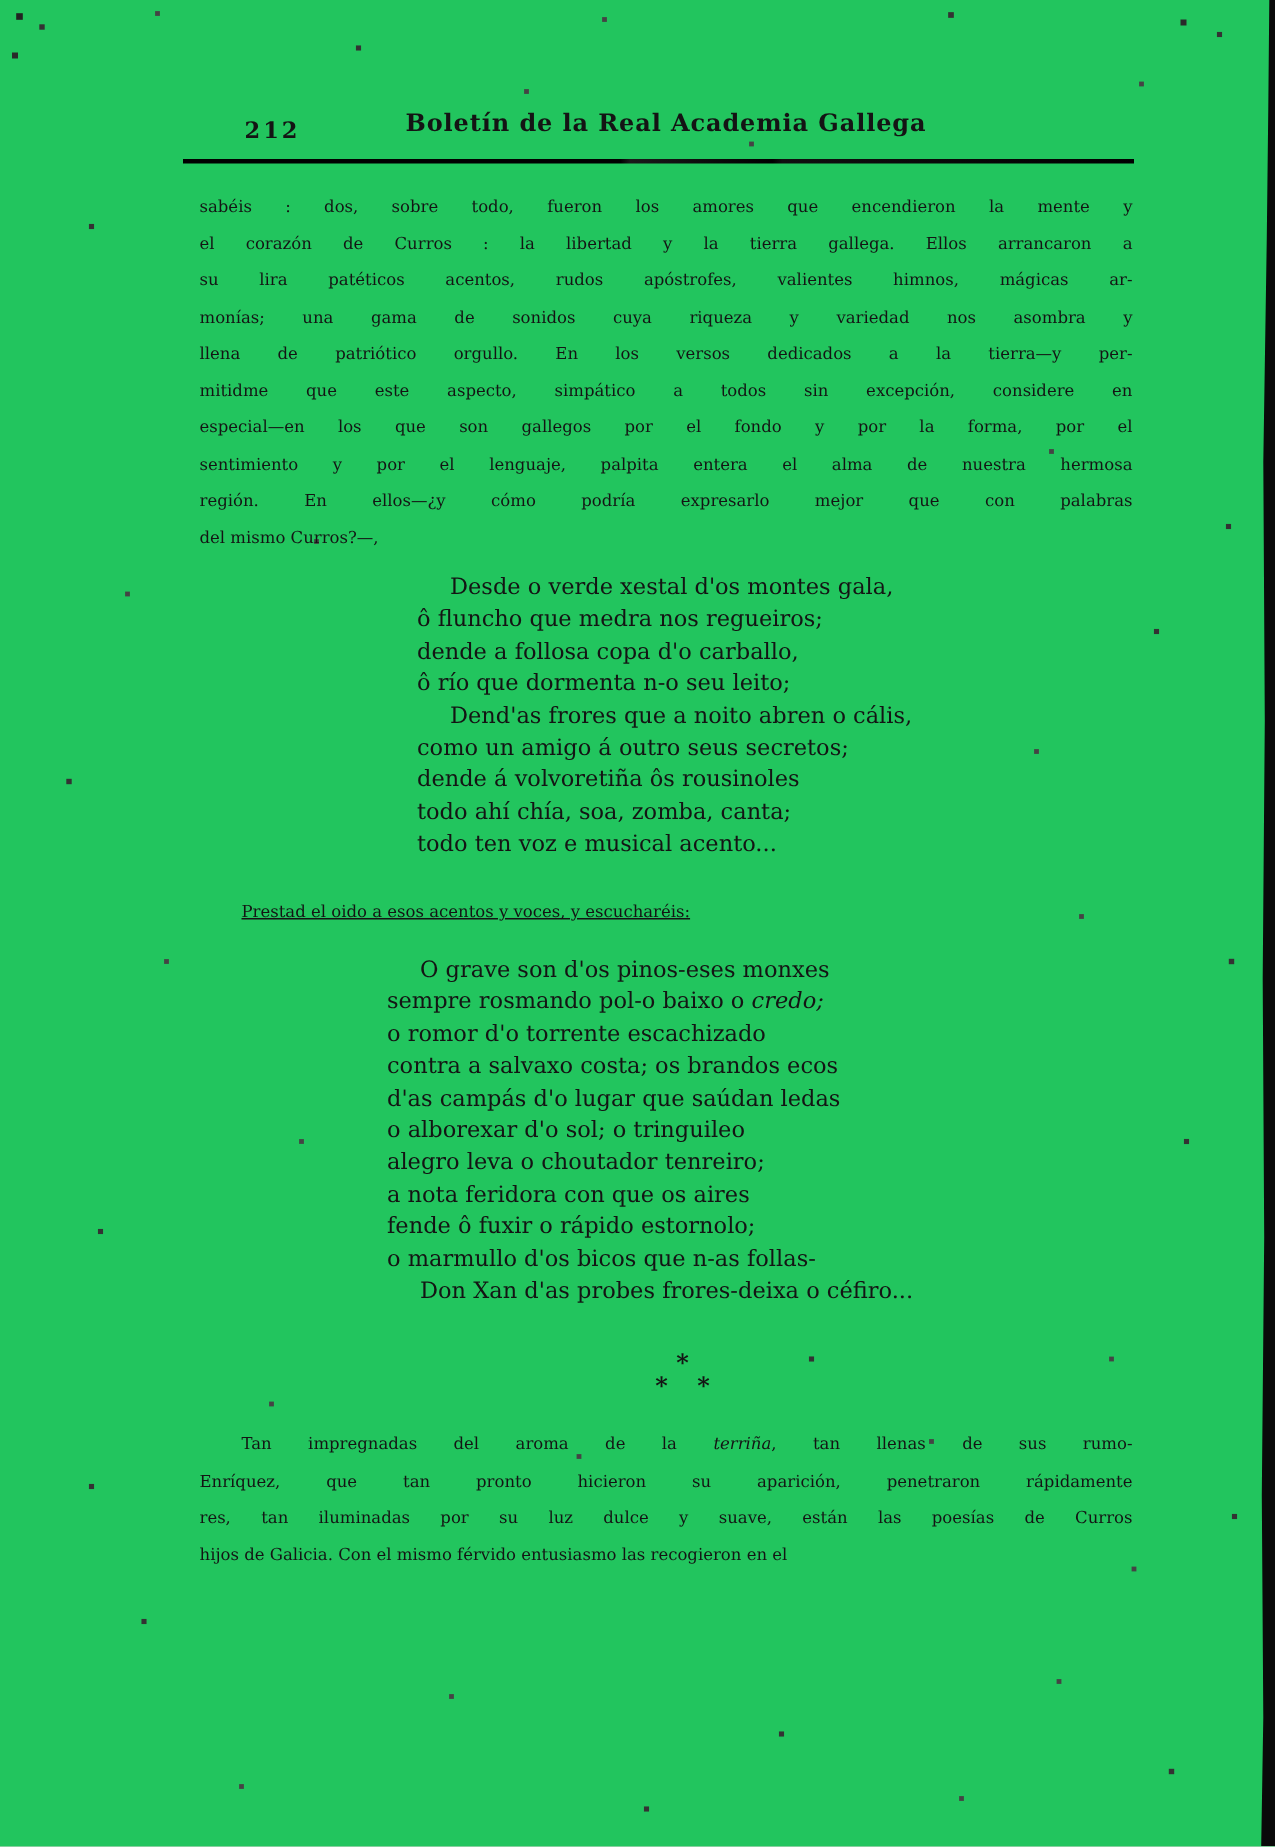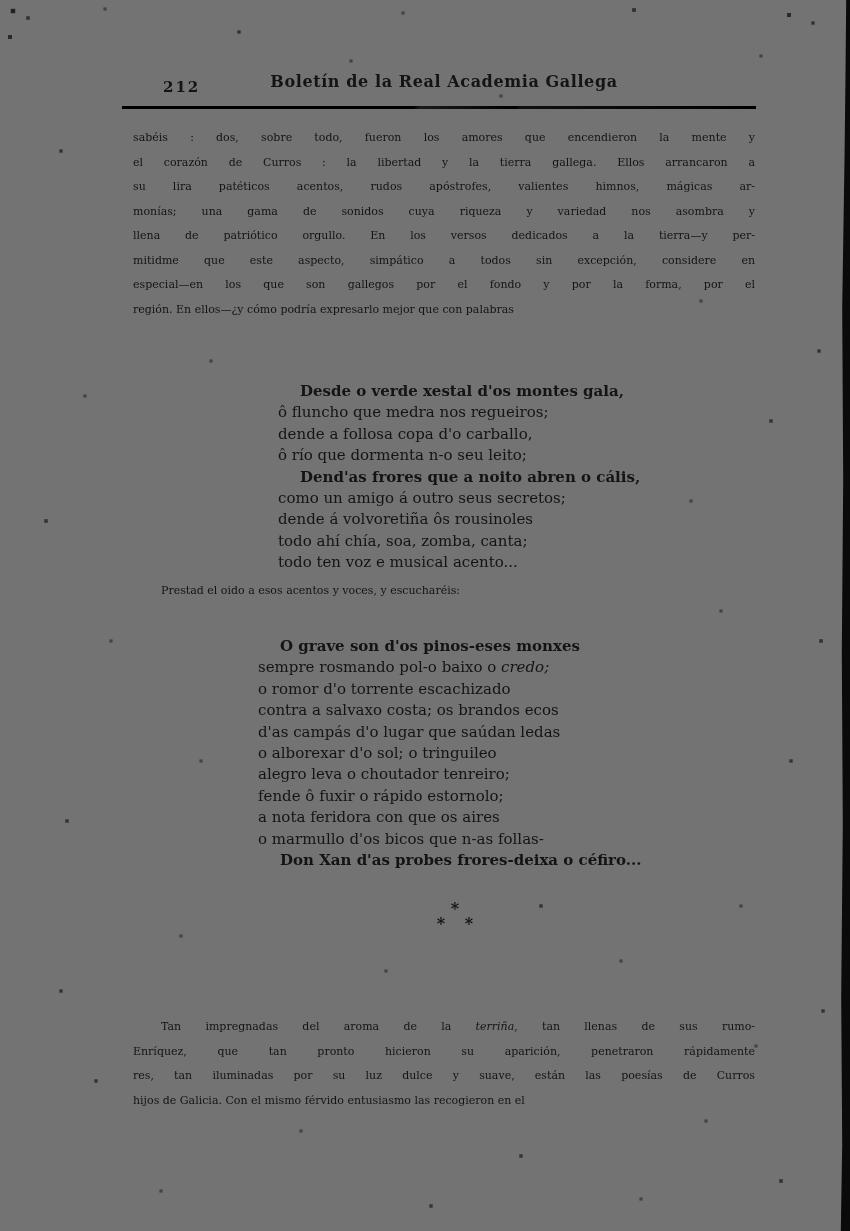--- a/index.html
+++ b/index.html
@@ -1,21 +1,21 @@
 <!DOCTYPE html>
 <html><head>
 <meta charset="utf-8">
 <style>
   html, body { margin: 0; padding: 0; background: #d8d8d4; }
   .page {
     position: relative;
     width: 850px;
     height: 1231px;
     margin: 0 auto;
-    background: #737373;
+    background: #22c55e;
     overflow: hidden;
     font-family: "DejaVu Serif", serif;
     color: #141414;
   }
 
   
   .header { position: absolute; top: 72px; left: 133px; width: 622px; height: 30px; }
   .page-number {
     position: absolute; left: 30px; top: 6px;
     font-size: 15px; font-weight: bold; letter-spacing: 2px;
@@ -30,28 +30,28 @@
 
   
   .para {
     position: absolute; left: 133px; width: 622px;
     font-size: 11px; line-height: 24.5px;
   }
   .para .line { text-align: justify; text-align-last: justify; }
   .para .line:last-child { text-align-last: left; }
   .para .line.indent { text-indent: 28px; }
   .para1 { top: 126px; }
-  .para2 { top: 579px; }
+  .para2 { top: 596px; text-decoration: underline; }
   .para2 .line { text-align-last: left; }
-  .para3 { top: 1015px; }
+  .para3 { top: 951px; }
 
   
   .poem { position: absolute; font-size: 15px; line-height: 21.4px; }
   .poem .line { white-space: nowrap; }
-  .poem .line.indent { text-indent: 22px; font-weight: bold; }
+  .poem .line.indent { text-indent: 22px; }
   .poem1 { top: 381px; left: 278px; width: 430px; }
   .poem2 { top: 636px; left: 258px; width: 450px; }
 
   .italic { font-style: italic; }
 
   
   .divider {
     position: absolute; top: 901px; left: 133px; width: 644px;
     text-align: center; font-size: 16px; font-weight: bold; line-height: 15px;
   }
@@ -97,21 +97,23 @@
   <div class="header-rule"></div>
 
   <section class="para para1">
       <div class="line"><span>sabéis : dos, sobre todo, fueron los amores que encendieron la mente y</span></div>
       <div class="line"><span>el corazón de Curros : la libertad y la tierra gallega. Ellos arrancaron a</span></div>
       <div class="line"><span>su lira patéticos acentos, rudos apóstrofes, valientes himnos, mágicas ar-</span></div>
       <div class="line"><span>monías; una gama de sonidos cuya riqueza y variedad nos asombra y</span></div>
       <div class="line"><span>llena de patriótico orgullo. En los versos dedicados a la tierra—y per-</span></div>
       <div class="line"><span>mitidme que este aspecto, simpático a todos sin excepción, considere en</span></div>
       <div class="line"><span>especial—en los que son gallegos por el fondo y por la forma, por el</span></div>
+      <div class="line"><span>sentimiento y por el lenguaje, palpita entera el alma de nuestra hermosa</span></div>
       <div class="line"><span>región. En ellos—¿y cómo podría expresarlo mejor que con palabras</span></div>
+      <div class="line"><span>del mismo Curros?—,</span></div>
     </section>
 
   <section class="poem poem1">
       <div class="line indent"><span>Desde o verde xestal d'os montes gala,</span></div>
       <div class="line"><span>ô fluncho que medra nos regueiros;</span></div>
       <div class="line"><span>dende a follosa copa d'o carballo,</span></div>
       <div class="line"><span>ô río que dormenta n-o seu leito;</span></div>
       <div class="line indent"><span>Dend'as frores que a noito abren o cális,</span></div>
       <div class="line"><span>como un amigo á outro seus secretos;</span></div>
       <div class="line"><span>dende á volvoretiña ôs rousinoles</span></div>
@@ -124,22 +126,22 @@
     </section>
 
   <section class="poem poem2">
       <div class="line indent"><span>O grave son d'os pinos-eses monxes</span></div>
       <div class="line"><span>sempre rosmando pol-o baixo o </span><span class="italic">credo;</span></div>
       <div class="line"><span>o romor d'o torrente escachizado</span></div>
       <div class="line"><span>contra a salvaxo costa; os brandos ecos</span></div>
       <div class="line"><span>d'as campás d'o lugar que saúdan ledas</span></div>
       <div class="line"><span>o alborexar d'o sol; o tringuileo</span></div>
       <div class="line"><span>alegro leva o choutador tenreiro;</span></div>
+      <div class="line"><span>a nota feridora con que os aires</span></div>
       <div class="line"><span>fende ô fuxir o rápido estornolo;</span></div>
-      <div class="line"><span>a nota feridora con que os aires</span></div>
       <div class="line"><span>o marmullo d'os bicos que n-as follas-</span></div>
       <div class="line indent"><span>Don Xan d'as probes frores-deixa o céfiro...</span></div>
     </section>
 
   <div class="divider">
     <div class="top-row">*</div>
     <div class="bottom-row">* *</div>
   </div>
 
   <section class="para para3">

